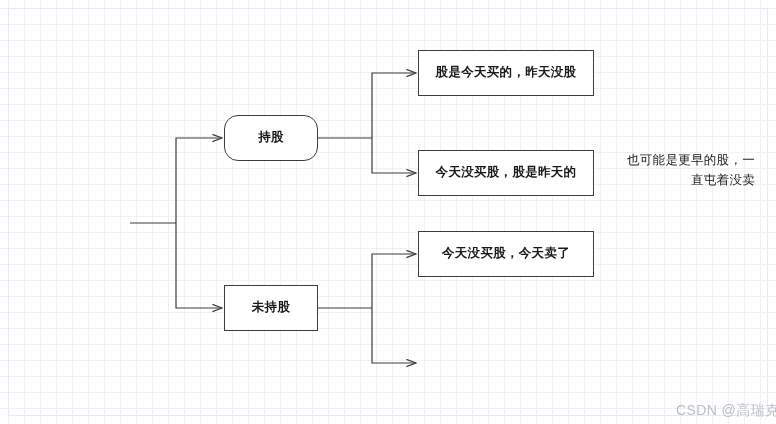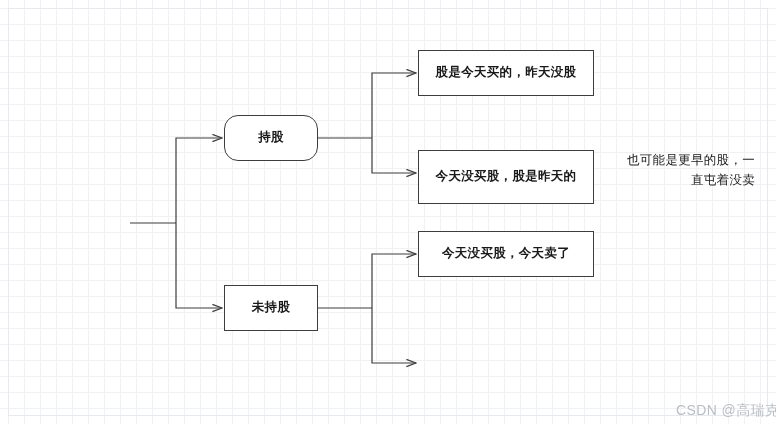--- a/index.html
+++ b/index.html
@@ -99,21 +99,21 @@
     </g>
   </svg>
 
 
   <div class="node" style="left:224px; top:115px; width:94px; height:46px;border-radius:14px;">持股</div>
 
   <div class="node" style="left:224px; top:285px; width:94px; height:46px;">未持股</div>
 
   <div class="node" style="left:418px; top:50px; width:176px; height:46px;">股是今天买的，昨天没股</div>
 
-  <div class="node" style="left:418px; top:150px; width:176px; height:54px;">今天没买股，股是昨天的</div>
+  <div class="node" style="left:418px; top:150px; width:176px; height:46px;">今天没买股，股是昨天的</div>
 
   <div class="node" style="left:418px; top:231px; width:176px; height:46px;">今天没买股，今天卖了</div>
 
 
   <div class="note" style="left:625px; top:150px; width:130px;">也可能是更早的股，一直屯着没卖</div>
 
   <div class="watermark" style="left:676px; top:402px;">CSDN @高瑞克</div>
 
 </div>
 

